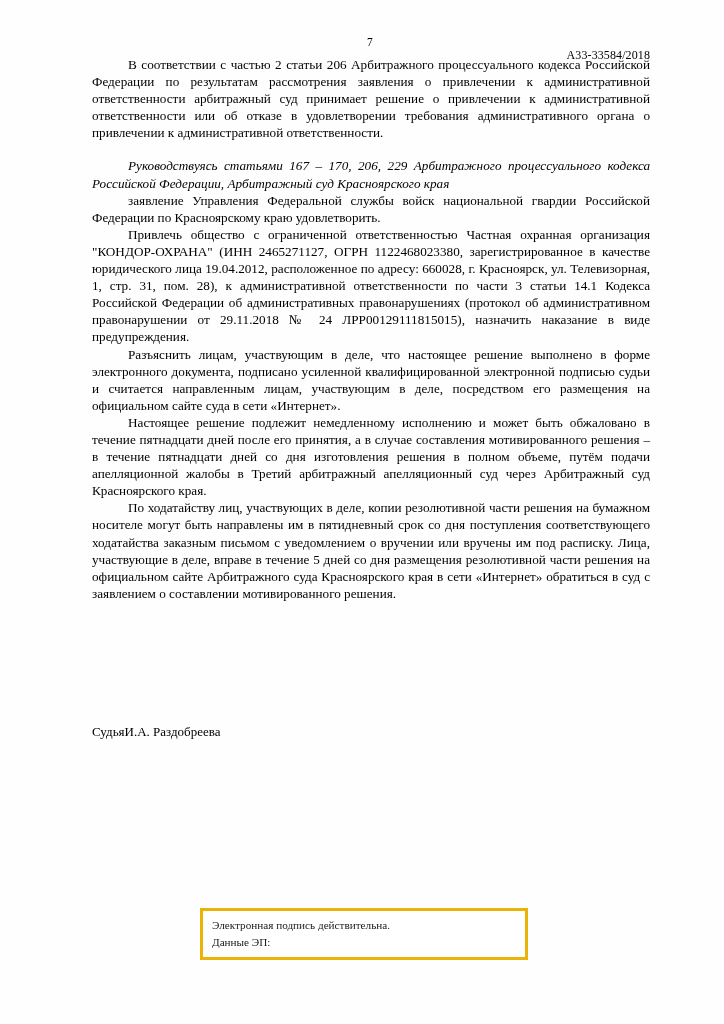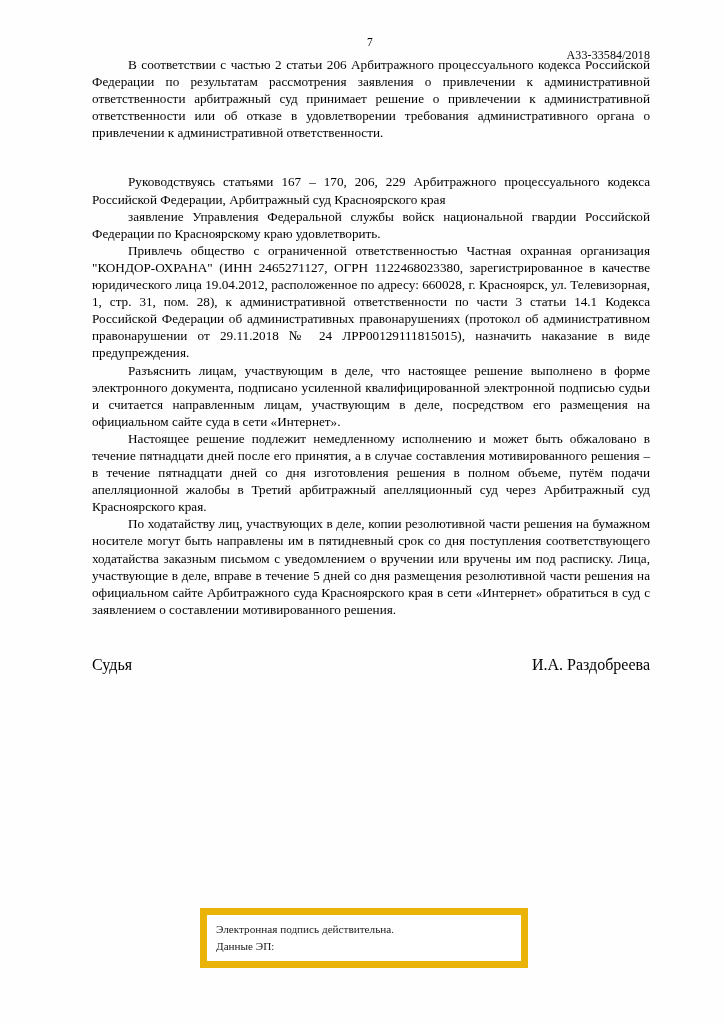--- a/index.html
+++ b/index.html
@@ -59,54 +59,53 @@
   .para {
     text-align: justify;
     text-justify: inter-word;
     font-size: 13.2px;
     line-height: 17.1px;
     margin: 0 0 0 0;
     text-indent: 36px;
     hyphens: manual;
   }
 
-  .gap-before { margin-top: 32px; }
+  .gap-before { margin-top: 16px; font-style: italic; }
 
   .center-bold {
     text-align: center;
     font-weight: bold;
     font-size: 13.4px;
     line-height: 17.1px;
     text-indent: 0;
     letter-spacing: 0.6px;
     margin: 1px 0 1px 0;
   }
 
   
   .signature-row {
     position: absolute;
     left: 92px;
-    top: 656px;
+    top: 724px;
     width: 558px;
     display: flex;
-    justify-content: space-between;
     align-items: baseline;
-    font-size: 16px;
+    font-size: 13px;
   }
   .sig-title { white-space: nowrap; }
   .sig-name { white-space: nowrap; }
 
   
   .esign-box {
     position: absolute;
     left: 200px;
     top: 908px;
     width: 328px;
     box-sizing: border-box;
-    border: 7px solid #eab308;
+    border: 3px solid #eab308;
     background: #ffffff;
     padding: 7px 9px 8px 9px;
   }
   .esign-title {
     font-size: 11.2px;
     line-height: 14px;
     margin-bottom: 4px;
     color: #1a1a1a;
   }
   .esign-data {

